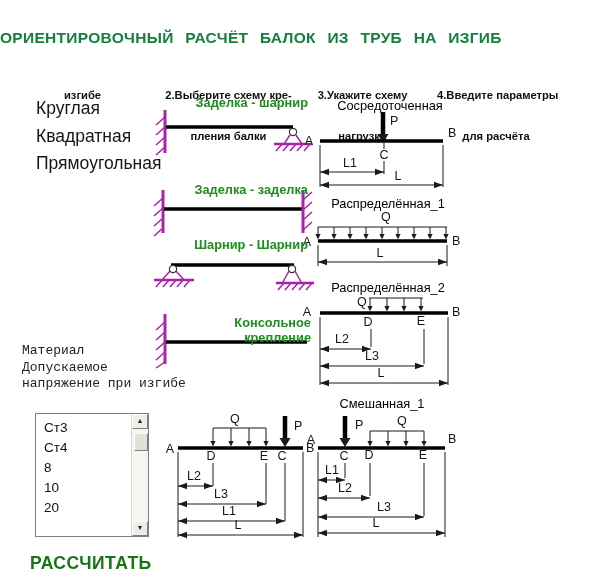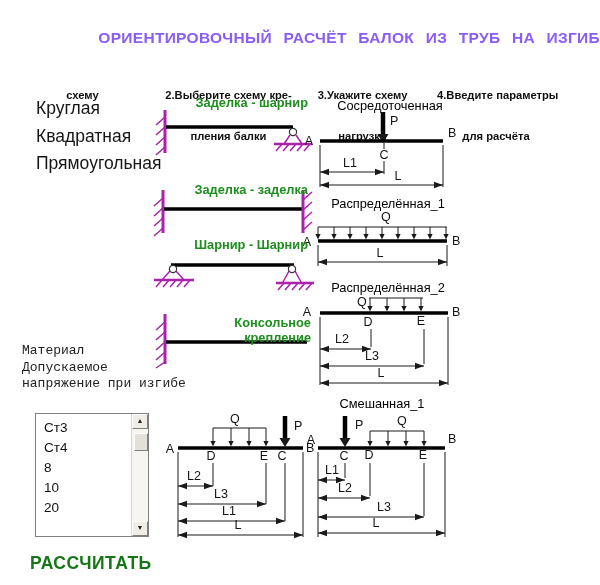--- a/index.html
+++ b/index.html
@@ -1,20 +1,20 @@
 <!DOCTYPE html>
 <html><head>
 <meta charset="utf-8">
 <style>
   html,body{margin:0;padding:0;background:#fff}
   .stage{position:relative;width:600px;height:585px;background:#ffffff;
          font-family:"Liberation Sans",sans-serif;overflow:hidden}
   .abs{position:absolute}
-  .title{top:29px;left:0;width:600px;text-align:right;font-weight:bold;
-         font-size:15.5px;letter-spacing:.3px;word-spacing:7px;color:#8b5cf6}
+  .title{top:29px;left:0;width:600px;text-align:left;font-weight:bold;
+         font-size:15.5px;letter-spacing:.3px;word-spacing:7px;color:#15803d}
   .hdr{font-weight:bold;font-size:11.2px;line-height:13.5px;text-align:center;
        color:#101010;white-space:pre}
   .sec{font-size:17.5px;color:#161616;cursor:pointer}
   .glbl{font-weight:bold;font-size:12.8px;color:#1e8e1e;text-align:right;cursor:pointer;z-index:3}
   .llbl{font-size:12.8px;color:#000000;text-align:center;cursor:pointer;z-index:3}
   .mat{font-family:Liberation Mono, monospace;font-size:13px;color:#222;line-height:16.5px}
   .calc{font-weight:bold;font-size:17.5px;color:#167616;letter-spacing:.5px;cursor:pointer}
   .lb{left:35px;top:413px;width:112px;height:122px;border:1px solid #808080;background:#fff}
   .lb-items{position:absolute;left:0;top:3px;right:17px}
   .lb-item{font-size:13.5px;color:#111;padding:1.5px 0 1.5px 8px;line-height:17px;cursor:pointer}
@@ -37,21 +37,21 @@
   .pw{stroke:#000;stroke-width:4.5;fill:none}
 </style>
 </head>
 <body>
 
 <div class="stage">
 
   <div class="abs title">ОРИЕНТИРОВОЧНЫЙ  РАСЧЁТ  БАЛОК  ИЗ  ТРУБ  НА  ИЗГИБ</div>
 
   <div class="abs hdr" style="left:15px;top:62px;width:135px">
-    <div>схему</div>
+    <div>изгибе</div>
   </div>
   <div class="abs hdr" style="left:156px;top:62px;width:145px">
     <div>2.Выберите схему кре-</div>
     <div>пления балки</div>
   </div>
   <div class="abs hdr" style="left:310px;top:62px;width:105px">
     <div>3.Укажите схему</div>
     <div>нагрузки</div>
   </div>
   <div class="abs hdr" style="left:437px;top:62px;width:118px">

